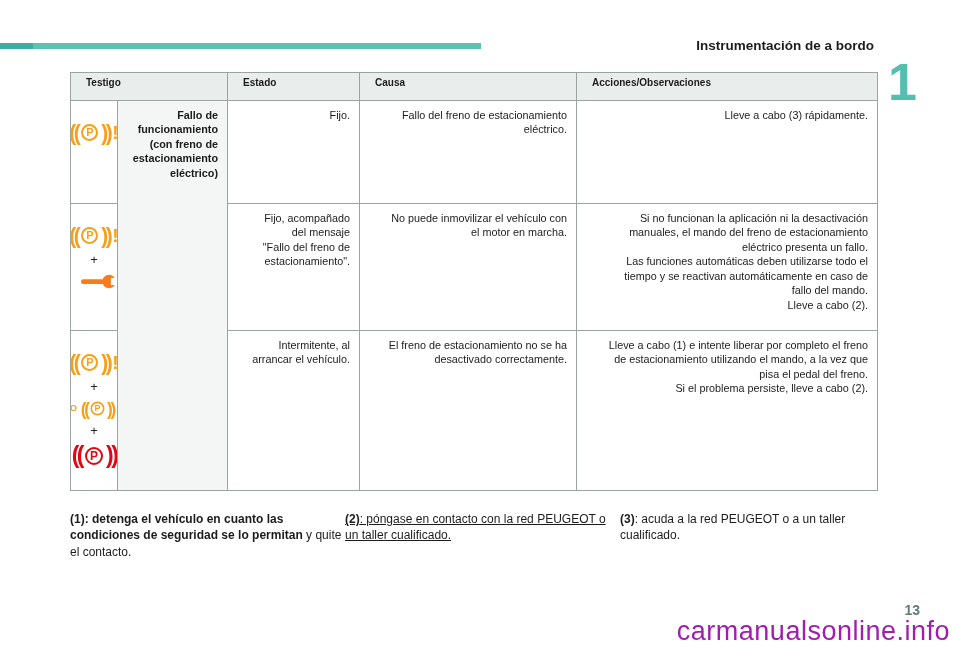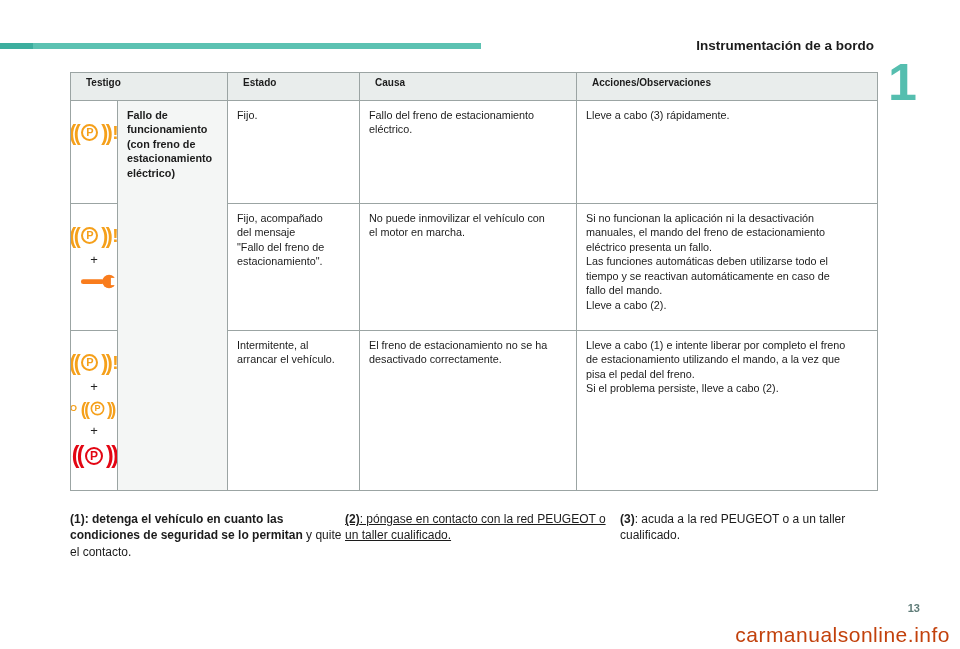--- a/index.html
+++ b/index.html
@@ -15,21 +15,21 @@
   }
   .chapter-num{
     position:absolute;top:56px;right:43px;font-size:52px;font-weight:bold;color:#55BEAF;line-height:1;
   }
   
   table.warn{
     position:absolute;left:70px;top:72px;width:807px;
     border-collapse:collapse;table-layout:fixed;
   }
   table.warn th, table.warn td{
-    border:1px solid #9BA4A3;vertical-align:top;overflow:hidden;
+    border:1px solid #9BA4A3;vertical-align:top;overflow:hidden;text-align:right;
   }
   table.warn thead tr{height:28px;}
   table.warn thead th{
     background:#E9EDEC;font-size:10px;font-weight:bold;text-align:left;padding:4px 15px;color:#1c1c1c;
   }
   tr.r1{height:103px;} tr.r2{height:127px;} tr.r3{height:160px;}
   table.warn td{
     font-size:10.8px;line-height:1.34;padding:7px 9px;white-space:pre-line;color:#1c1c1c;
   }
   td.icon-cell{padding:8px 2px;text-align:center;}
@@ -54,23 +54,23 @@
   .autopoff .picon{transform:scale(0.82);margin:-2px 0;}
   .wrench-icon{display:block;margin:0 auto;}
   
   .footnotes{position:absolute;left:70px;top:511px;width:820px;display:flex;}
   .footnote{font-size:12px;line-height:1.36;color:#1c1c1c;}
   .footnote .fn-bold{font-weight:bold;}
   .fn1{width:275px;margin-right:0;}
   .fn2{width:275px;text-decoration:underline;}
   .fn3{width:250px;}
   
-  .page-number{position:absolute;top:602px;right:40px;font-size:11px;font-weight:bold;color:#5F7C78;}
+  .page-number{position:absolute;top:602px;right:40px;font-size:14px;font-weight:bold;color:#5F7C78;}
   .watermark{
-    position:absolute;bottom:2px;right:10px;font-size:21px;color:#c2410c;letter-spacing:0.5px;text-align:right;
+    position:absolute;bottom:2px;right:10px;font-size:27px;color:#a21caf;letter-spacing:0.5px;text-align:right;
   }
 </style>
 </head>
 <body>
 
 <div>
 
   <div class="top-bar">
     <div class="top-bar-tip"></div>
   </div>

